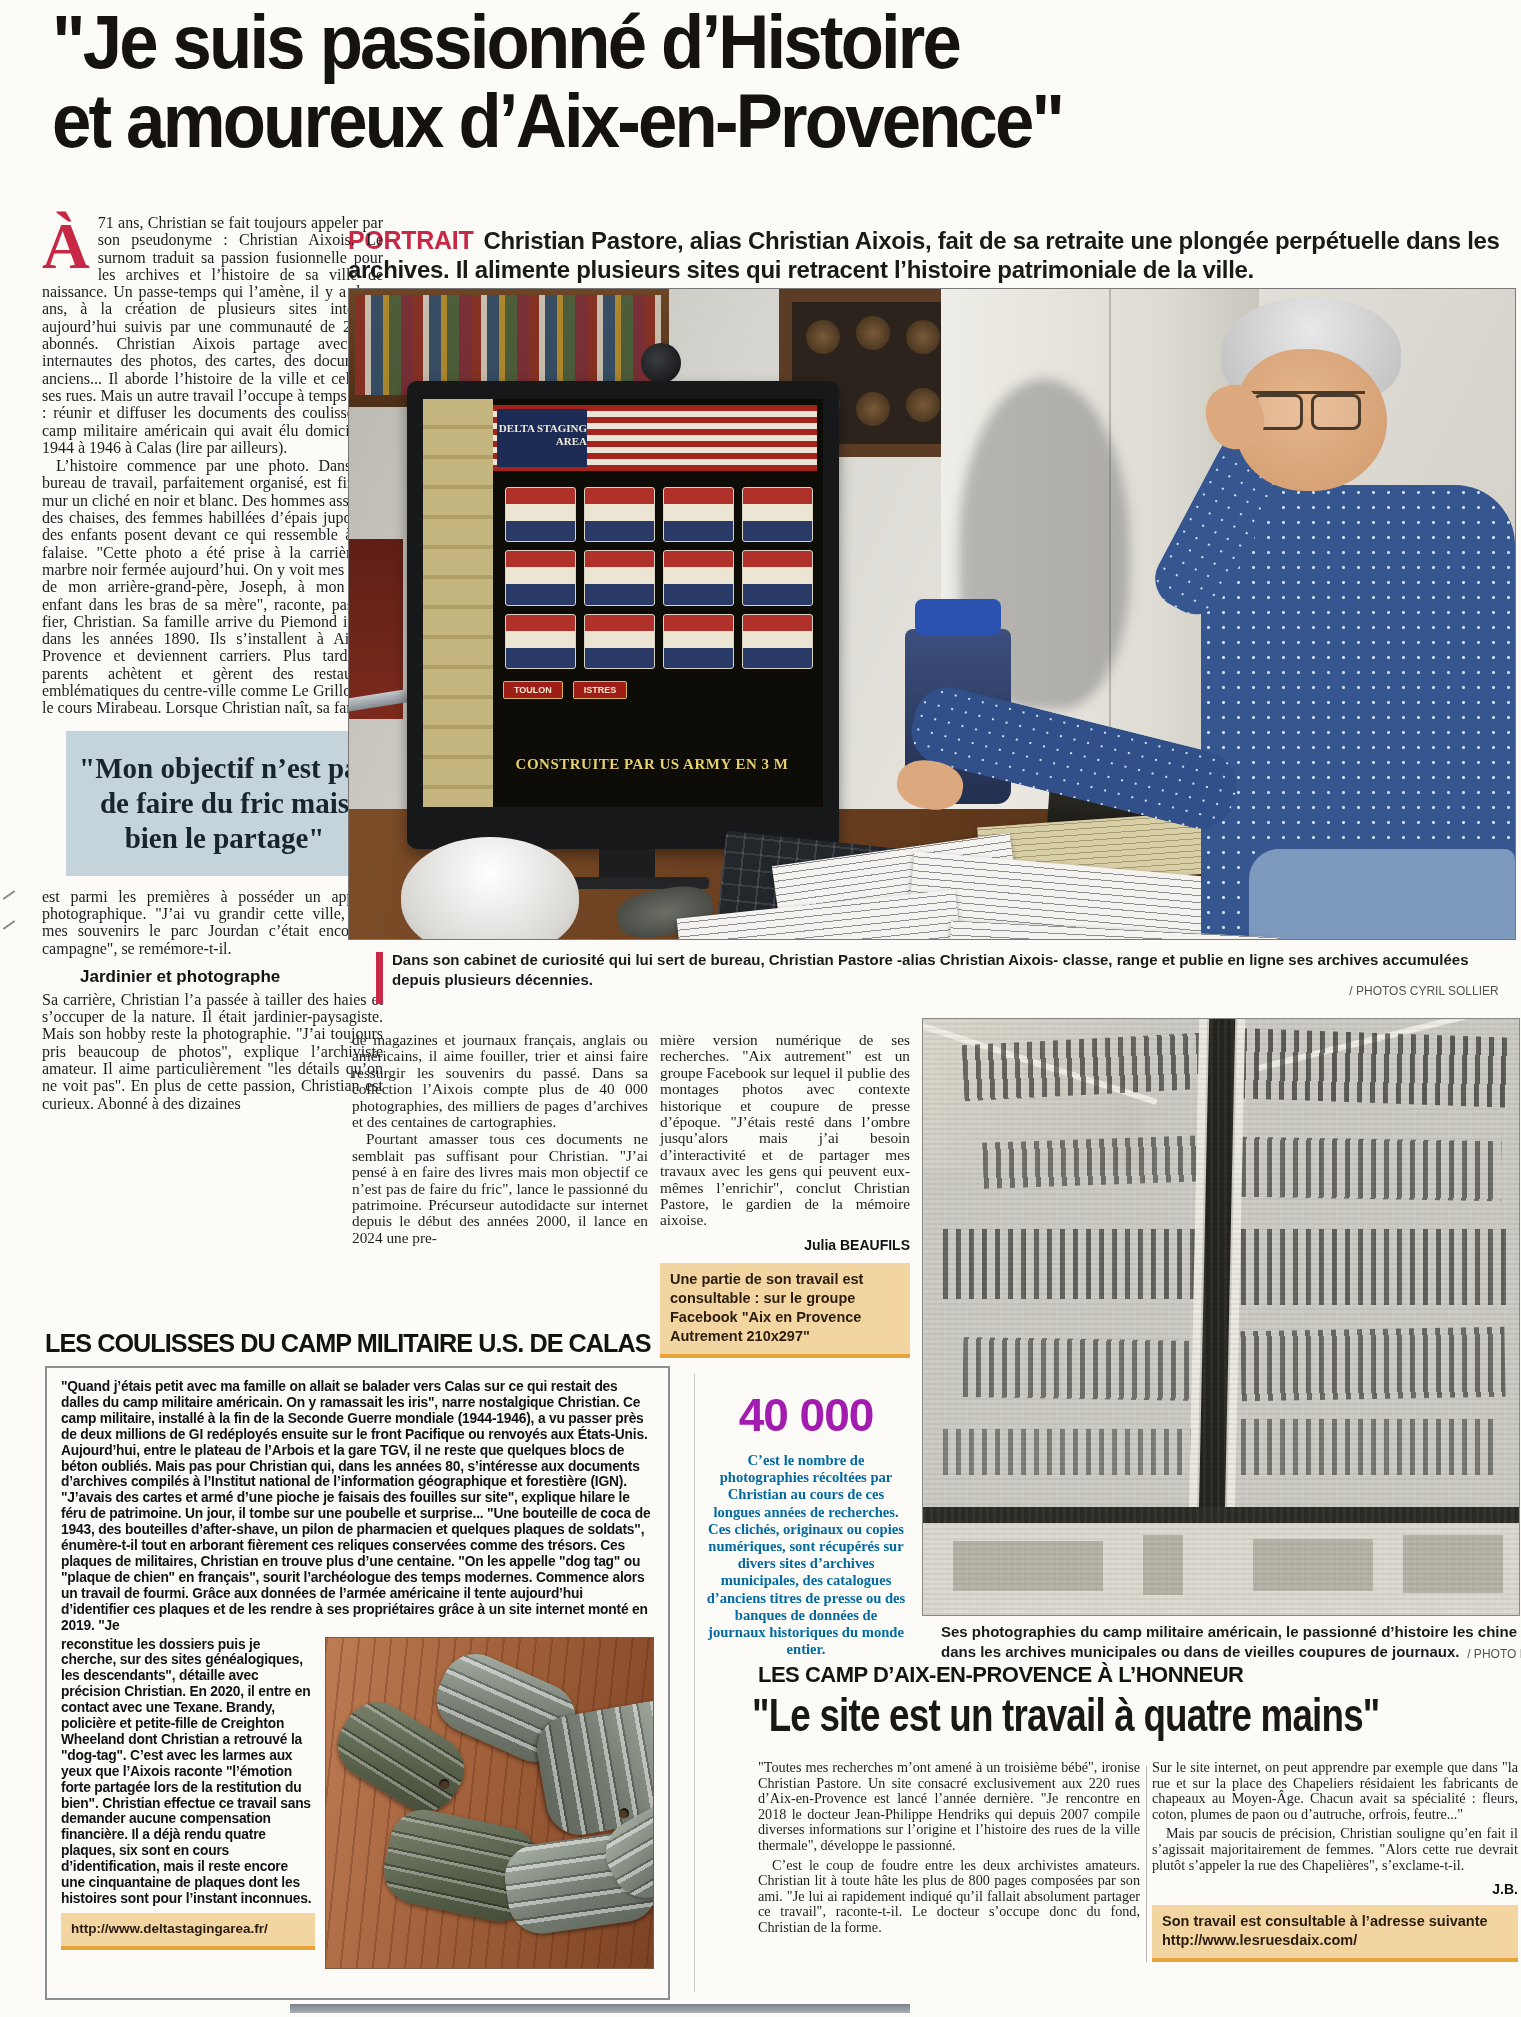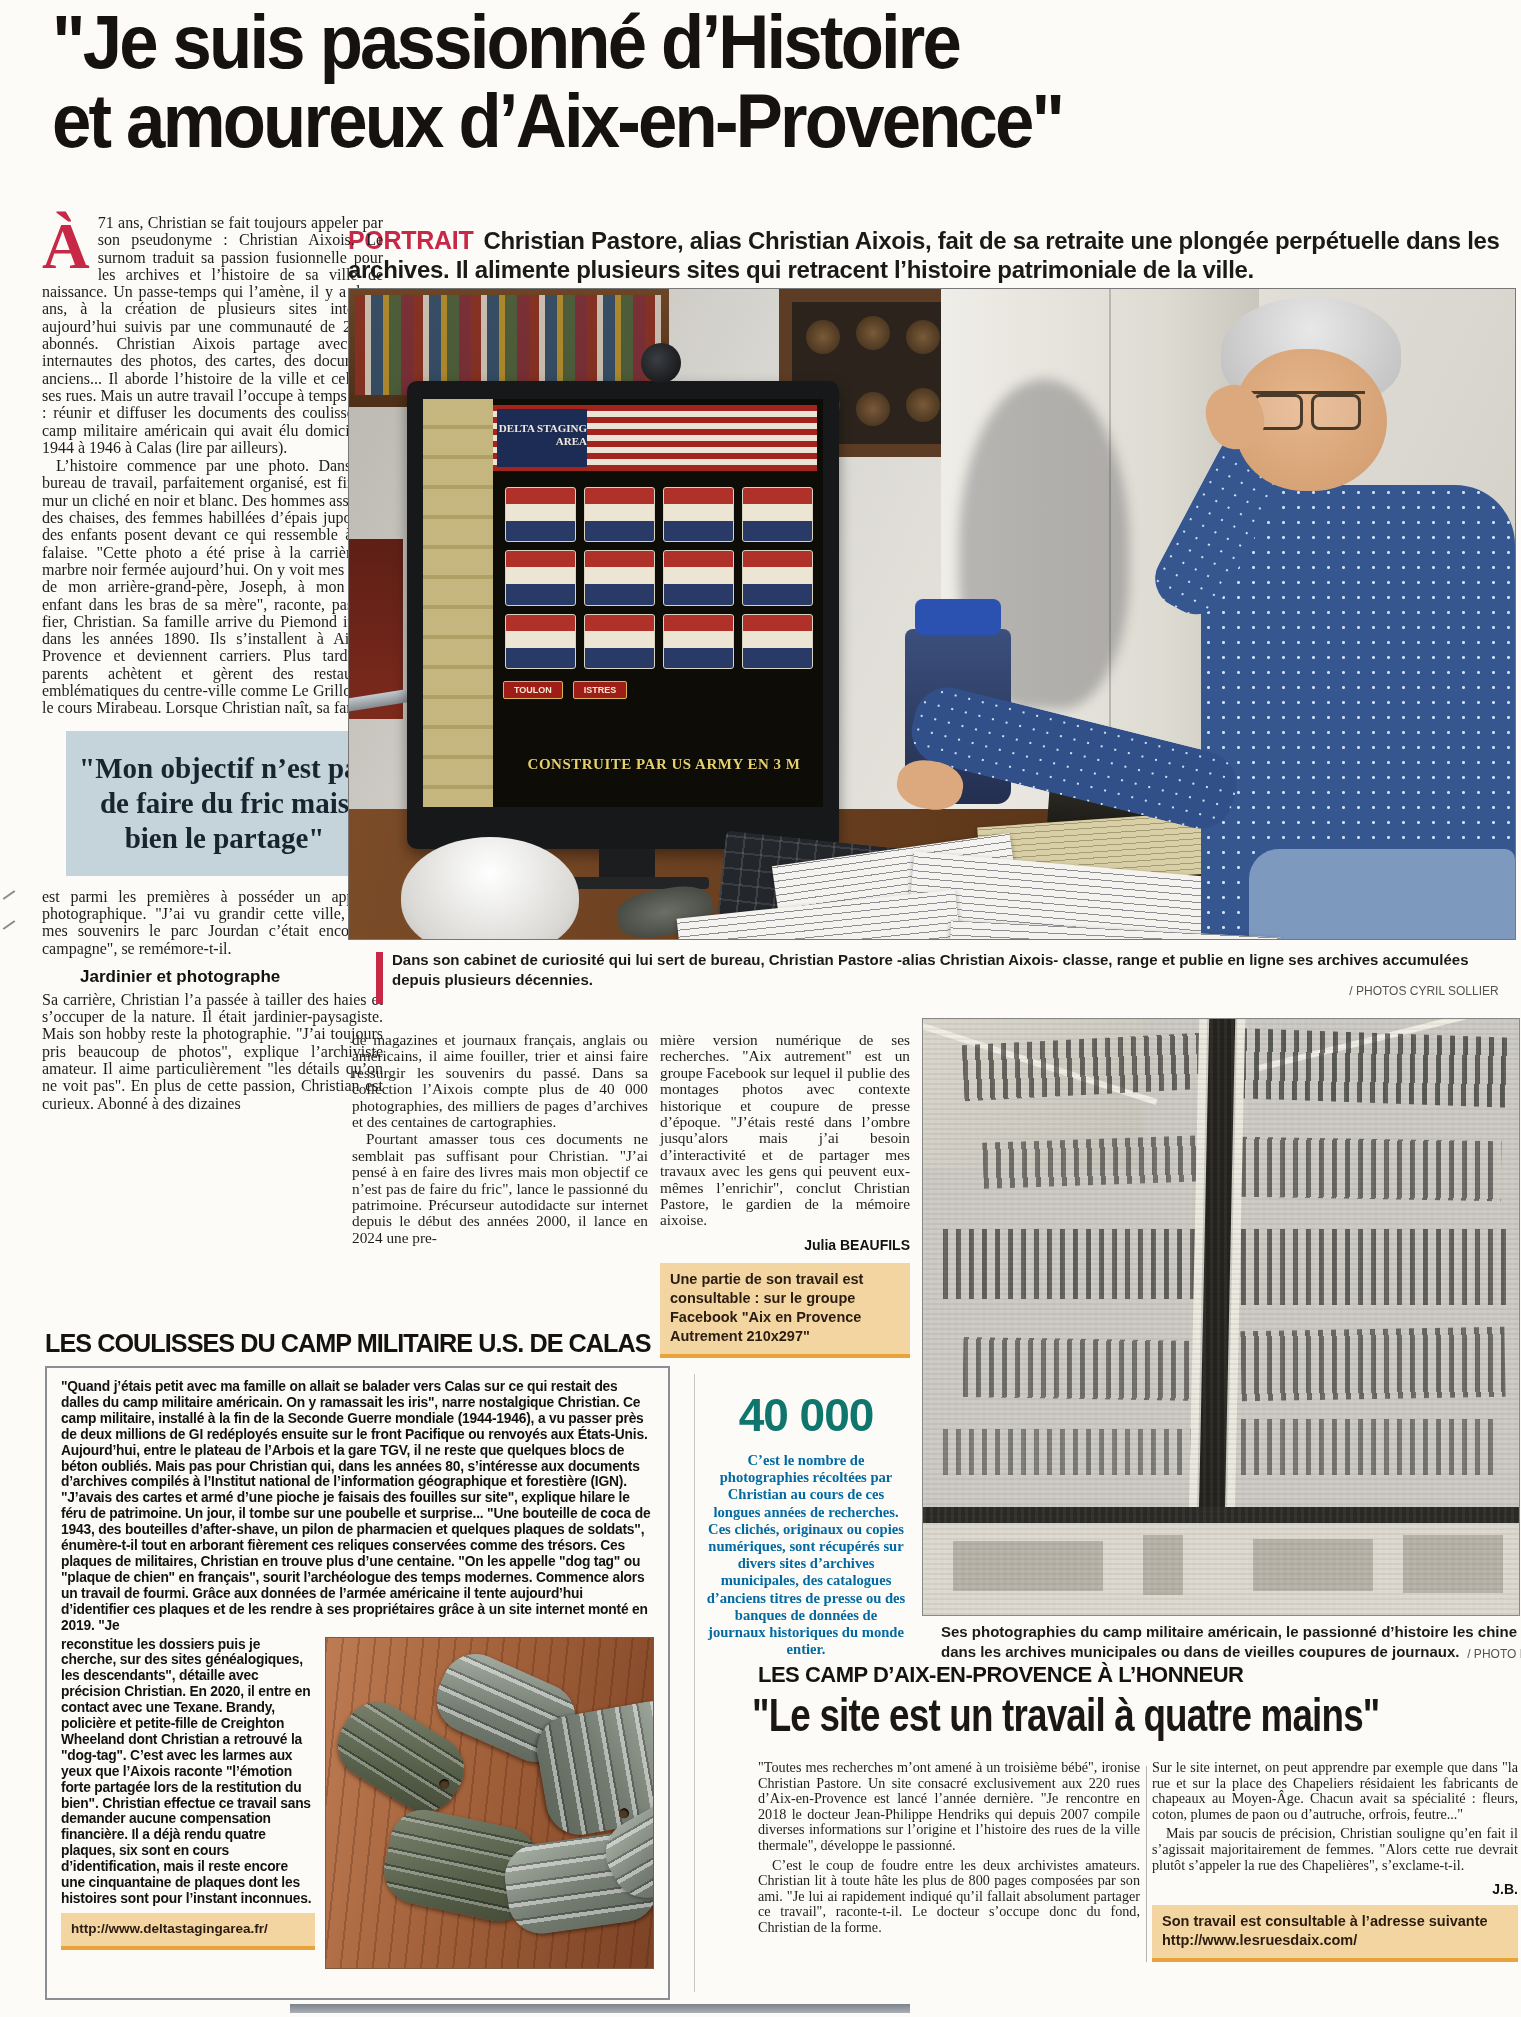--- a/index.html
+++ b/index.html
@@ -73,21 +73,21 @@
   .scr-flag b{position:absolute;left:4px;top:4px;width:90px;height:58px;background:#1d2c55;
      color:#f1e9da;font-family:"Liberation Serif",serif;font-size:11px;line-height:13px;
      font-weight:700;text-align:right;padding-top:13px;box-sizing:border-box;}
   .tilegrid{position:absolute;left:78px;top:84px;width:316px;height:190px;display:grid;
      grid-template-columns:repeat(4,1fr);grid-template-rows:repeat(3,1fr);gap:8px;padding:4px;box-sizing:border-box;}
   .tile{background:linear-gradient(180deg,#b0302a 0 30%,#ece5d4 30% 62%,#2a3a66 62% 100%);
      border:1px solid #d8d2c2;border-radius:3px;}
   .chiprow{position:absolute;left:80px;top:282px;width:312px;display:flex;gap:10px;}
   .chip{background:#9e1d17;border:1px solid #d8b35a;color:#f3e8cf;font-family:"Liberation Sans",sans-serif;
      font-weight:700;font-size:9px;line-height:16px;padding:0 10px;border-radius:2px;}
-  .scr-banner{position:absolute;left:80px;bottom:34px;width:322px;text-align:center;color:#e7d069;
+  .scr-banner{position:absolute;left:68px;bottom:34px;width:322px;text-align:center;color:#e7d069;
      font-family:"Liberation Serif",serif;font-weight:700;font-size:15px;letter-spacing:.5px;
      text-shadow:1px 1px 0 #000;}
   .monstand{left:250px;top:560px;width:56px;height:30px;background:#1c1d1f;}
   .monbase{left:200px;top:588px;width:160px;height:12px;background:#232426;border-radius:4px;}
   .webcam{left:292px;top:54px;width:40px;height:40px;background:radial-gradient(circle at 40% 40%,#3a3d42,#0d0e10);border-radius:50%;}
   .lampshade{left:556px;top:340px;width:106px;height:175px;background:linear-gradient(#3c4f7d,#232f4f);border-radius:8px 8px 14px 14px;}
   .lampcap{left:566px;top:310px;width:86px;height:36px;background:#2b52b0;border-radius:8px;}
   .deskphone{left:700px;top:470px;width:150px;height:80px;background:linear-gradient(#3a372f,#191813);transform:rotate(4deg);border-radius:6px;}
   .desk{left:0;top:520px;width:960px;height:130px;background:linear-gradient(100deg,#7c4c28,#5d371a 70%);}
   .keyboard{left:372px;top:556px;width:282px;height:86px;background:#23262b;transform:rotate(6deg);
@@ -131,21 +131,21 @@
      background-image:repeating-linear-gradient(0deg,transparent 0 12px,rgba(255,255,255,.45) 12px 16px,rgba(0,0,0,.25) 16px 18px),
        linear-gradient(160deg,#aab3a8,#757c72 55%,#5d655b);}
   .tag.moss{background:linear-gradient(150deg,#7e8672,#555e48 60%,#434a38);
      background-image:repeating-linear-gradient(0deg,transparent 0 12px,rgba(255,255,255,.3) 12px 15px,rgba(0,0,0,.3) 15px 17px),
        linear-gradient(150deg,#7e8672,#555e48 60%,#434a38);}
   .tag:after{content:"";position:absolute;right:9px;top:50%;margin-top:-5px;width:10px;height:10px;
      border-radius:50%;background:#4a3categorical;background:#503a26;box-shadow:inset 1px 1px 2px #000;}
 
   
   #statBlock{left:706px;top:1388px;width:200px;text-align:center;}
-  #statBlock .num{font-family:"Liberation Sans",sans-serif;font-weight:800;font-size:46px;color:#0f766e;letter-spacing:-1px;}
+  #statBlock .num{font-family:"Liberation Sans",sans-serif;font-weight:800;font-size:46px;color:#a21caf;letter-spacing:-1px;}
   #statBlock .txt{margin-top:10px;font-weight:700;font-size:14.6px;line-height:17.2px;color:#0369a1;}
   .vrule{width:1px;background:#c9c7c2;}
 
   
   #aerialPhoto{left:922px;top:1018px;width:596px;height:596px;background:#cbc9c2;overflow:hidden;border:1px solid #888;}
   .band{position:absolute;background-image:repeating-linear-gradient(90deg,rgba(25,25,22,.75) 0 5px,transparent 5px 13px);}
   .aroad{position:absolute;left:280px;top:0;width:26px;height:596px;background:#24231e;transform:skewX(-1.2deg);}
   .aroad-edge{position:absolute;left:270px;top:0;width:8px;height:596px;background:#ebe8df;transform:skewX(-1.2deg);}
   .aroad-edge.r{left:308px;}
   .hroad{position:absolute;left:0;top:488px;width:596px;height:16px;background:#2b2a25;}

